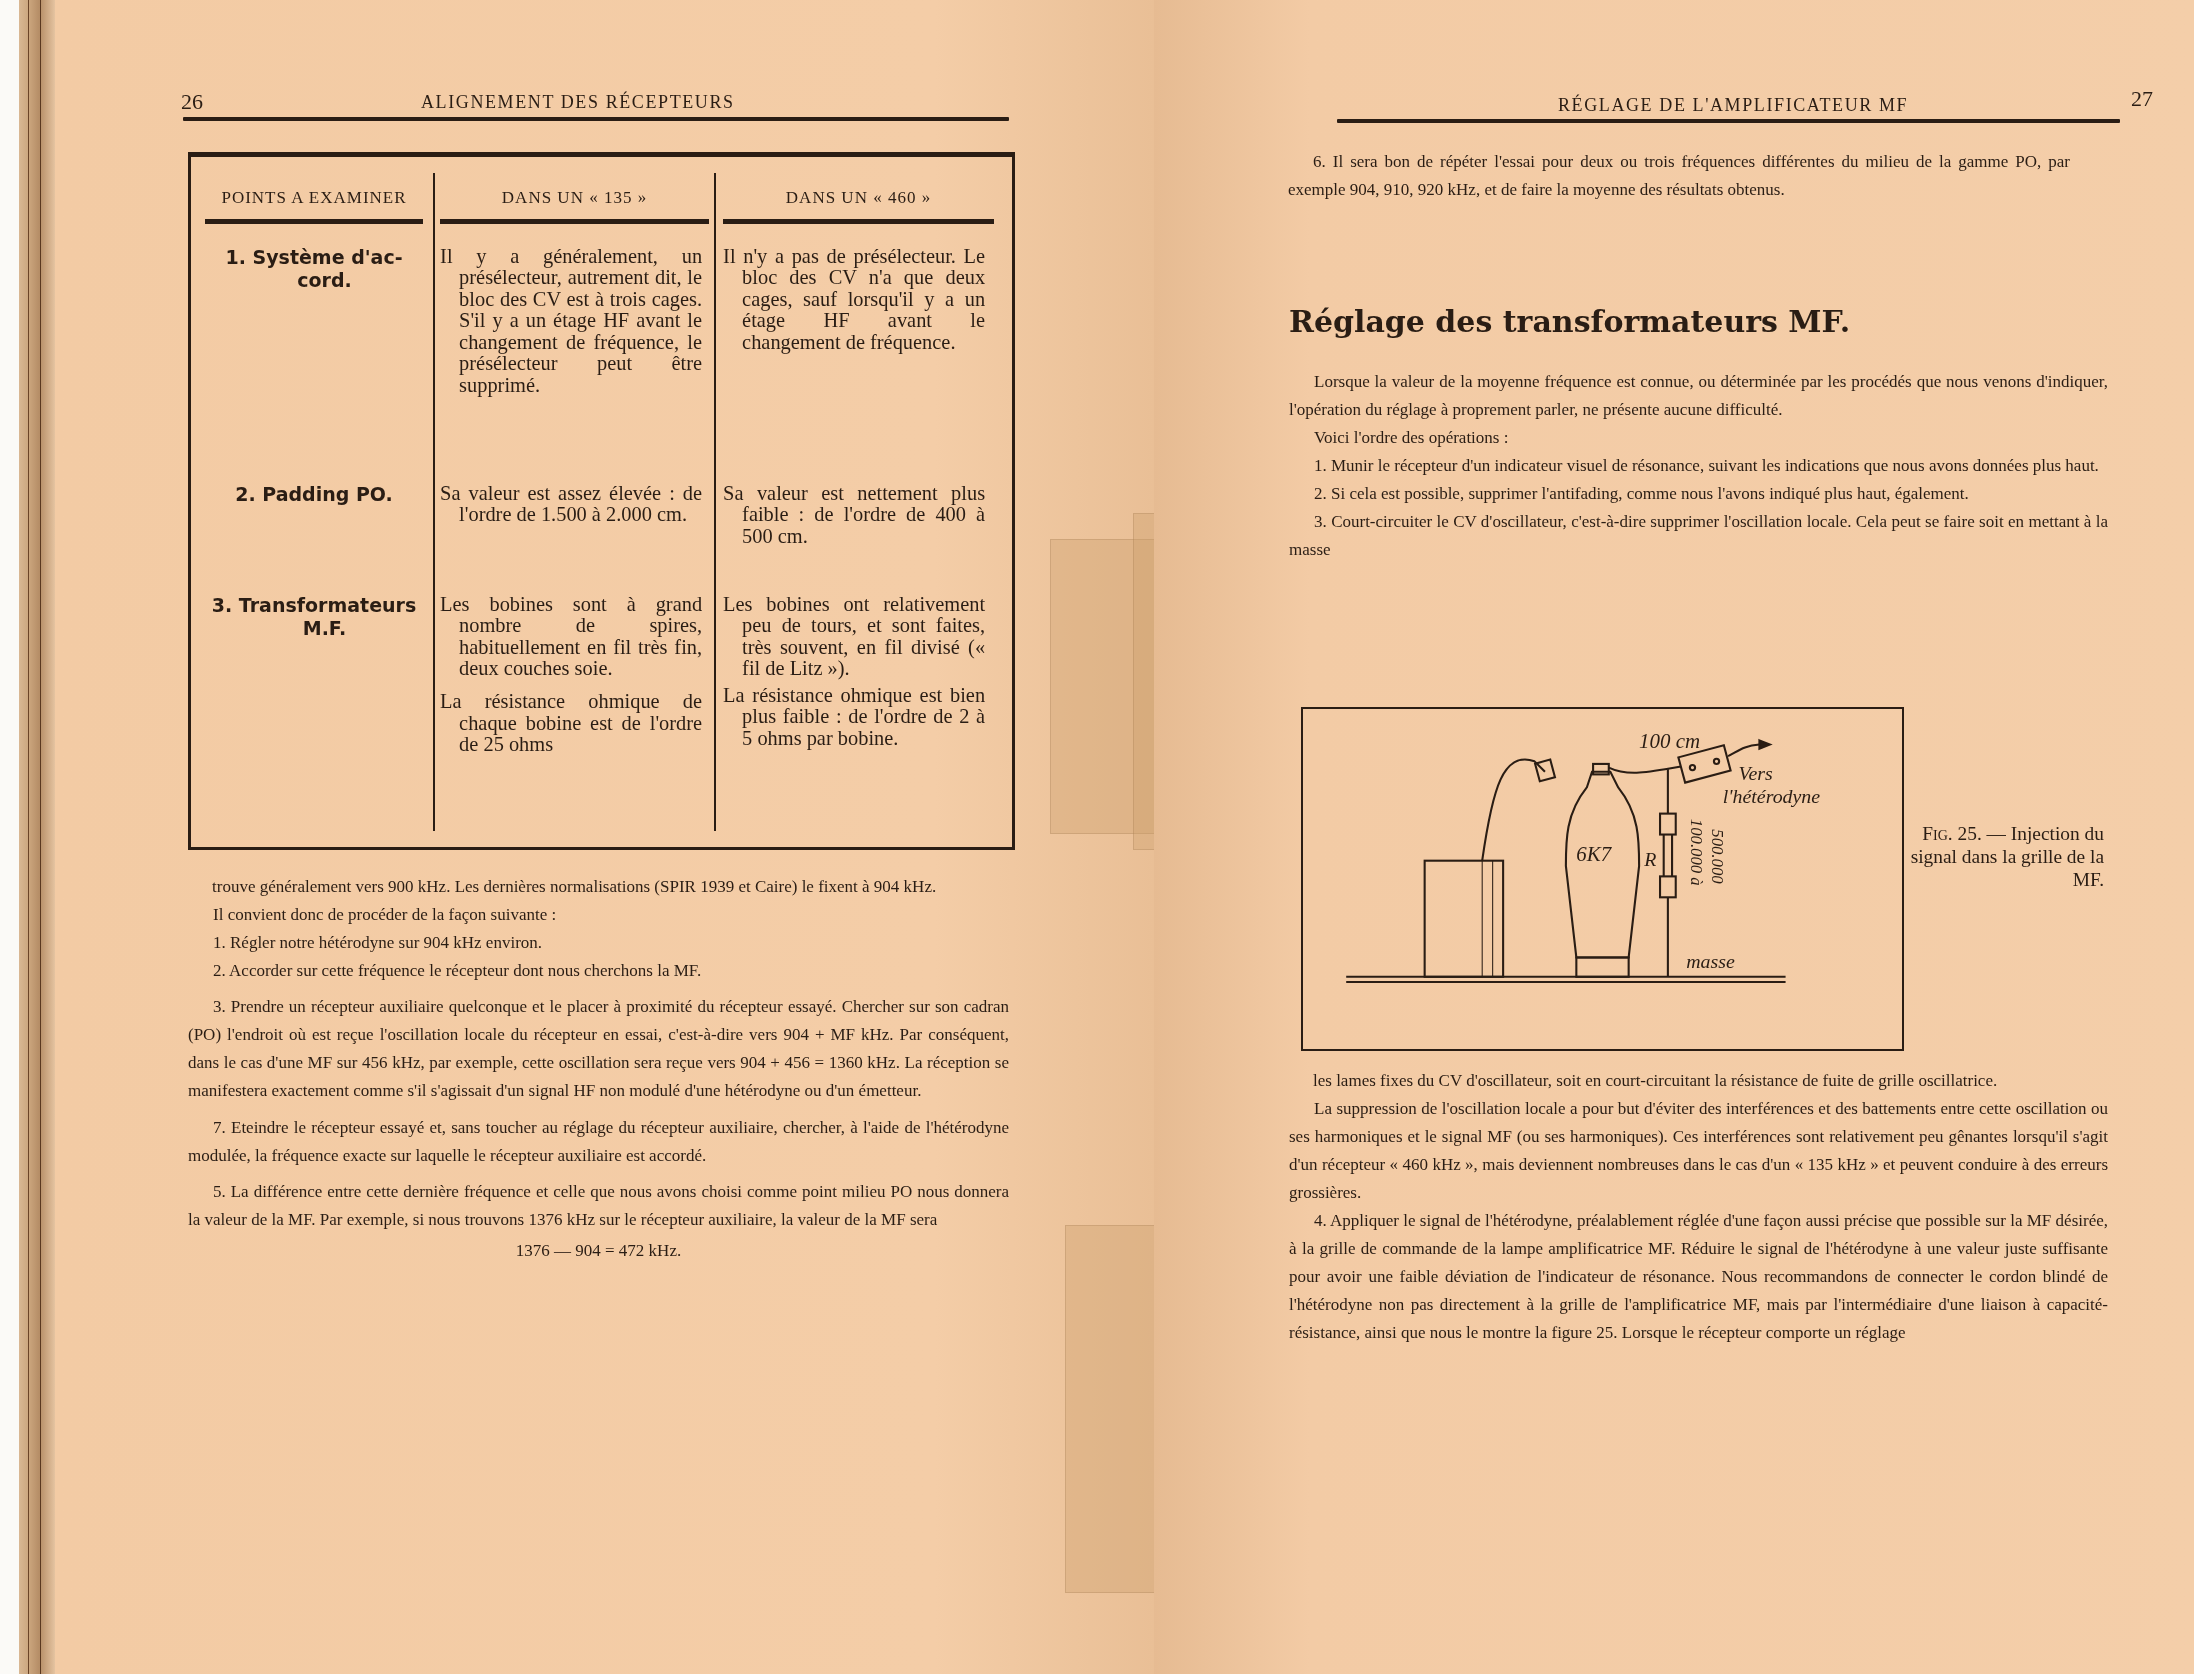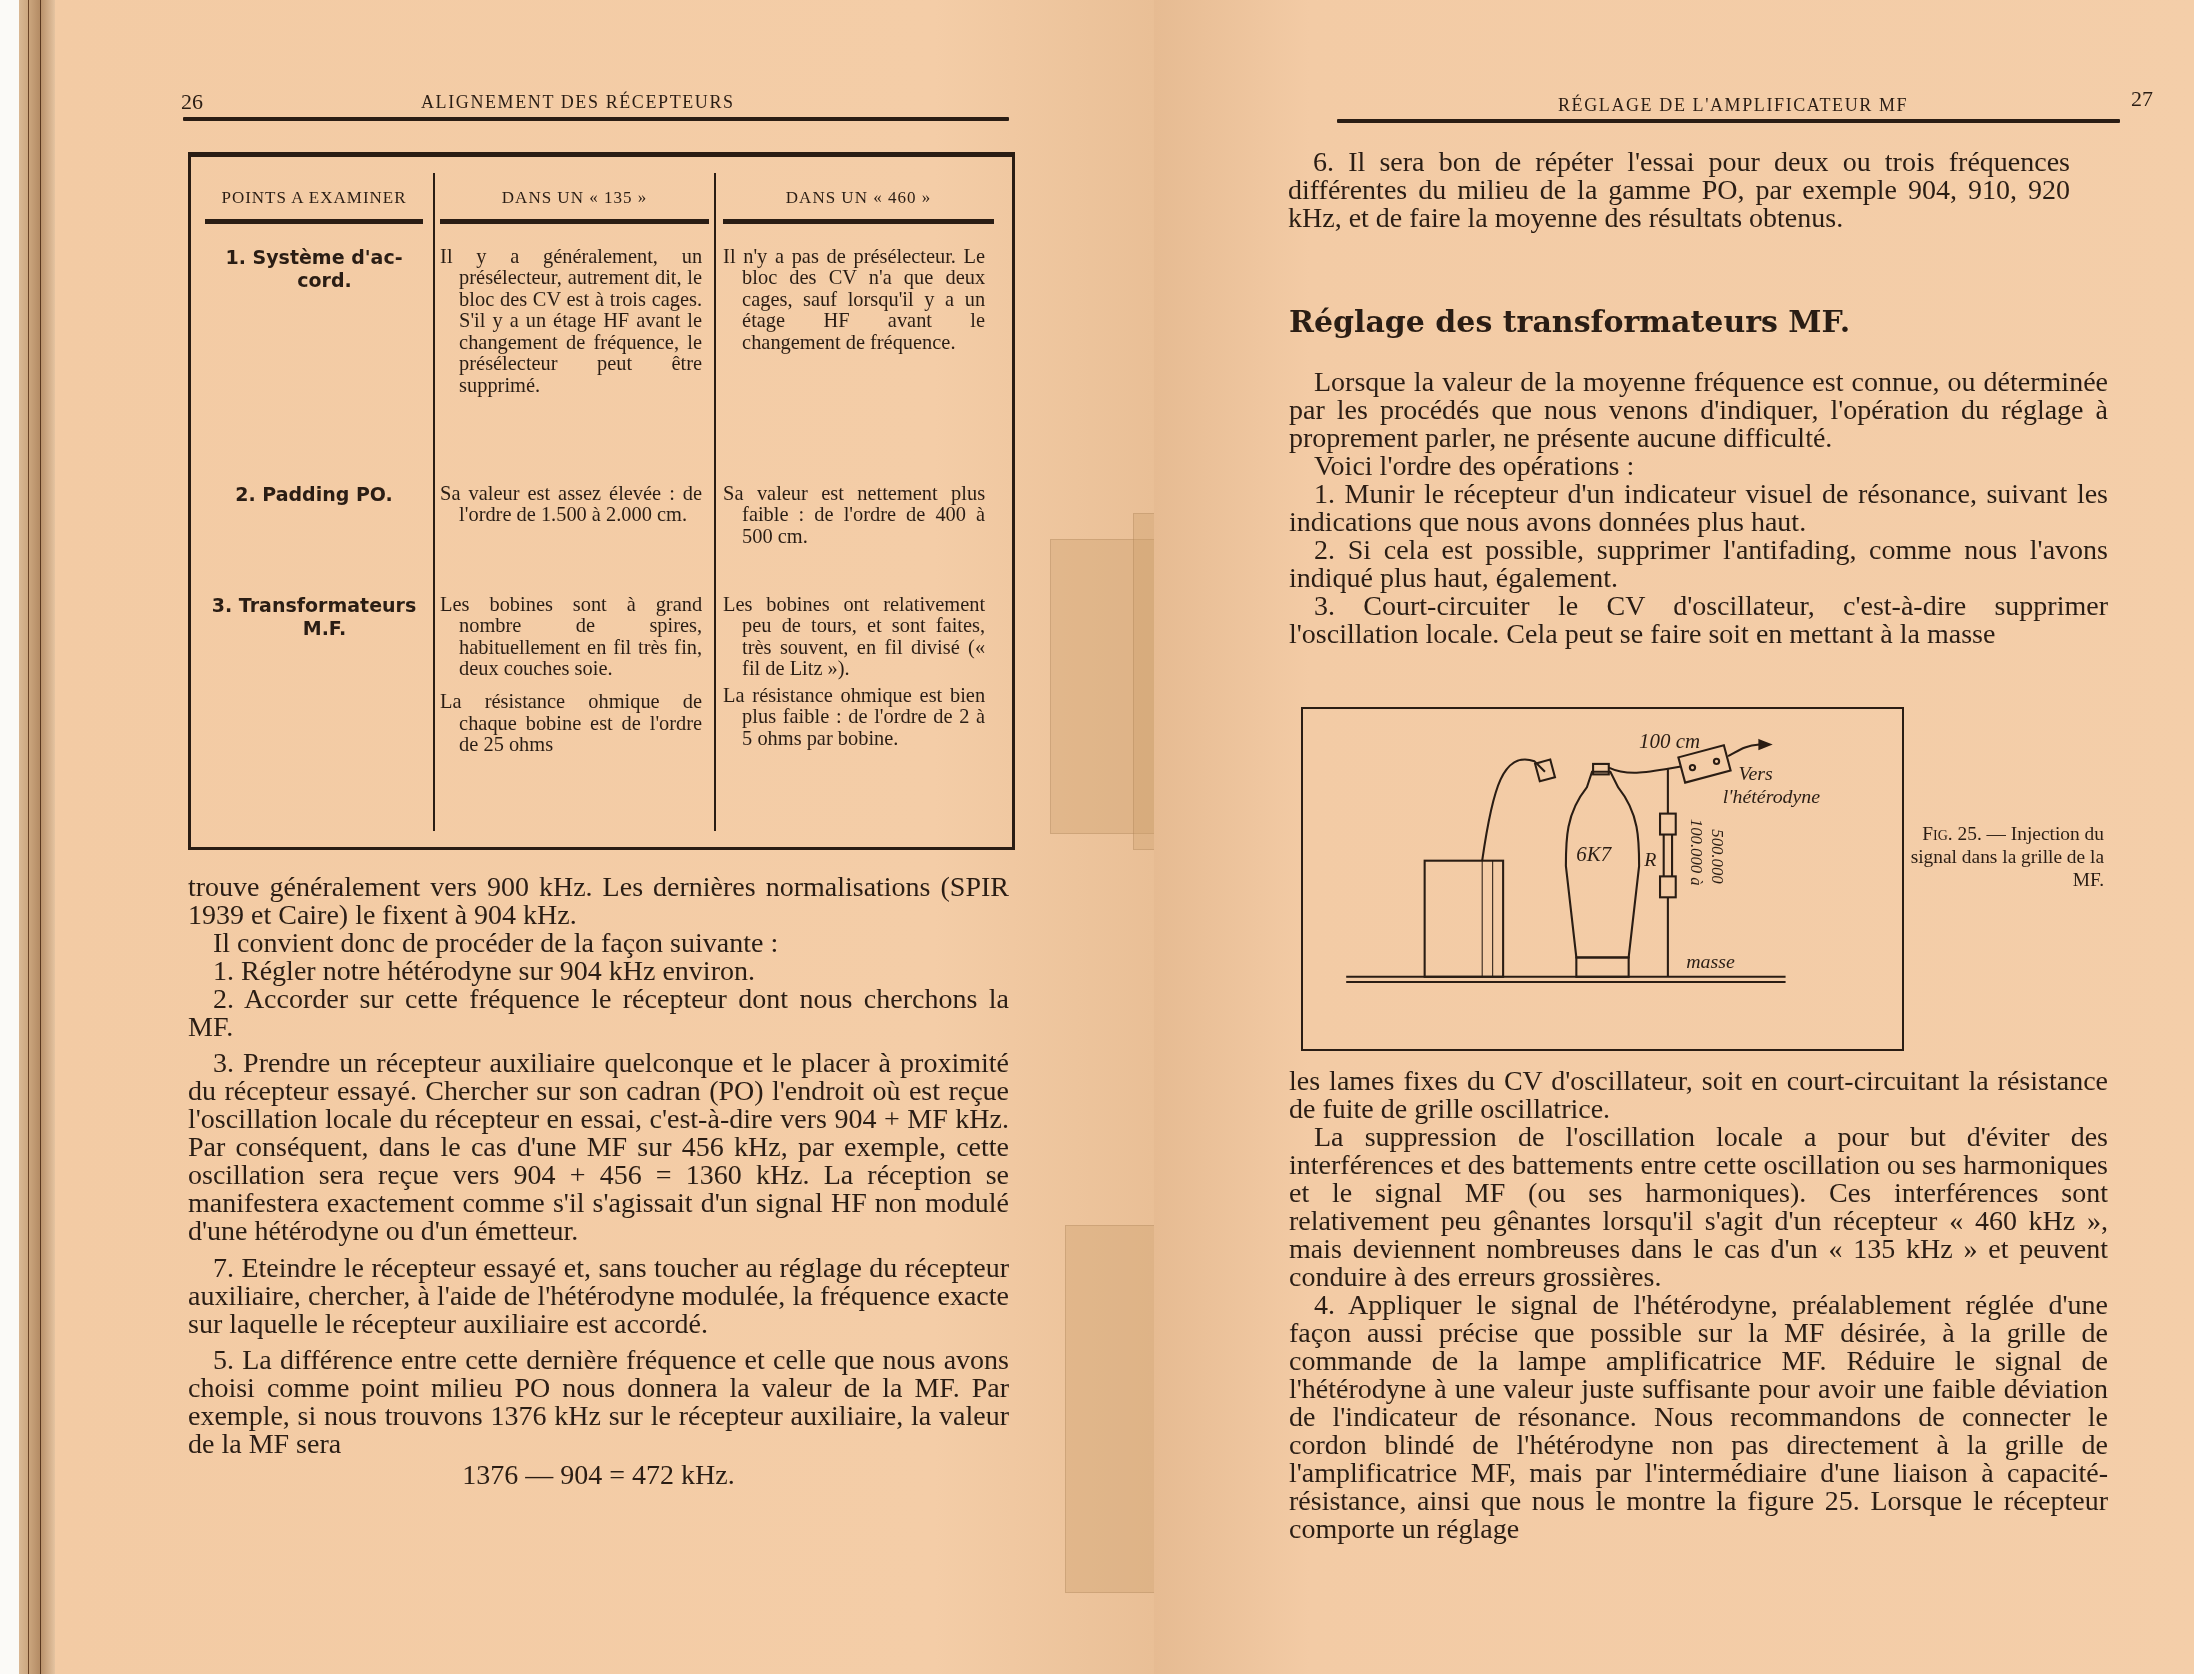--- a/index.html
+++ b/index.html
@@ -61,25 +61,25 @@
     font-family:"DejaVu Sans","Liberation Sans",sans-serif; font-weight:bold; font-size:19px; line-height:23px;text-align:center;
   }
   .cell {
     position:absolute; font-family:"Liberation Serif",serif; font-size:20.4px; line-height:21.5px;
     text-align:justify; hyphens:manual;
   }
   .cell p { margin:0; text-indent:0; padding-left:19px; text-indent:-19px; }
 
   
   .body-text {
-    position:absolute; font-family:"Liberation Serif",serif; font-size:28px; line-height:28px;
+    position:absolute; font-family:"Liberation Serif",serif; font-size:17px; line-height:28px;
     text-align:justify; color:#2a1d14;
   }
   .body-text p { margin:0; text-indent:25px; }
-  .body-text p.noindent { text-indent:0; }
+  .body-text p.noindent { text-indent:0;margin-left:24px; }
   .body-text p.gap { margin-top:8.4px; }
   .body-text p.center { text-align:center; text-indent:0; margin-top:3.1px; }
 
   .section-title {
     position:absolute; left:1289px; top:304px;
     font-family:"DejaVu Serif","Liberation Serif",serif; font-weight:bold; font-size:30px; color:#2a1d14;
   }
 
   
   .figure-frame {

